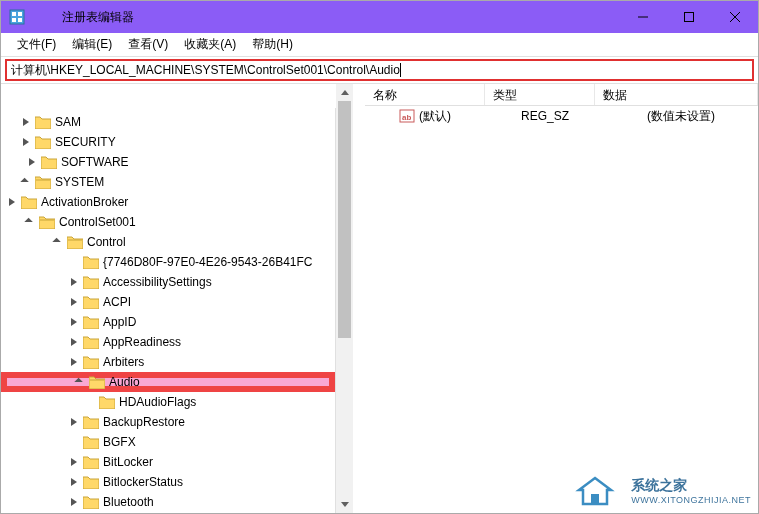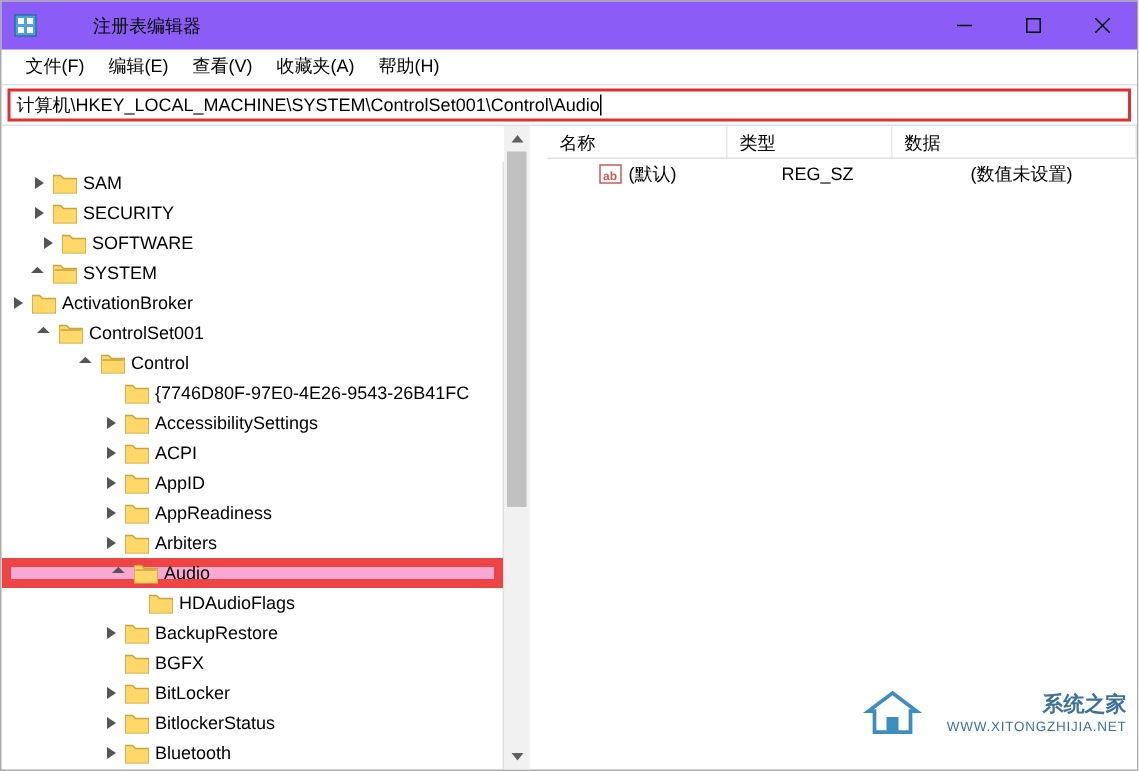--- a/index.html
+++ b/index.html
@@ -47,21 +47,21 @@
 .listview .valicon { width: 16px; height: 16px; margin-right: 4px; }
 
 .scrollbar { width: 17px; background: #f1f1f1; display: flex; flex-direction: column; }
 .scrollbar .btn { height: 17px; background: #f1f1f1; display:flex; align-items:center; justify-content:center; }
 .scrollbar .btn::before { content:""; width:0; height:0; border-style:solid; }
 .scrollbar .btn.up::before { border-width: 0 4px 5px 4px; border-color: transparent transparent #606060 transparent; }
 .scrollbar .btn.down::before { border-width: 5px 4px 0 4px; border-color: #606060 transparent transparent transparent; }
 .scrollbar .track { flex:1; background:#f1f1f1; position:relative; }
 .scrollbar .thumb { position:absolute; left:2px; right:2px; top:0; height:60%; background:#c1c1c1; }
 
-.watermark { position: absolute; right: 8px; bottom: 22px; display: flex; align-items: center; gap: 16px; opacity: 0.85; text-align: right; }
+.watermark { position: absolute; right: 8px; bottom: 6px; display: flex; align-items: center; gap: 16px; opacity: 0.85; }
 .watermark .text { font-size: 14px; color: #1a5a8a; font-weight: bold; }
 .watermark .sub { font-size: 9px; color: #1a5a8a; letter-spacing: 0.5px; }
 </style>
 </head>
 <body>
 
 <div class="window">
 
   <div class="titlebar">
     <svg class="icon" viewBox="0 0 16 16">

